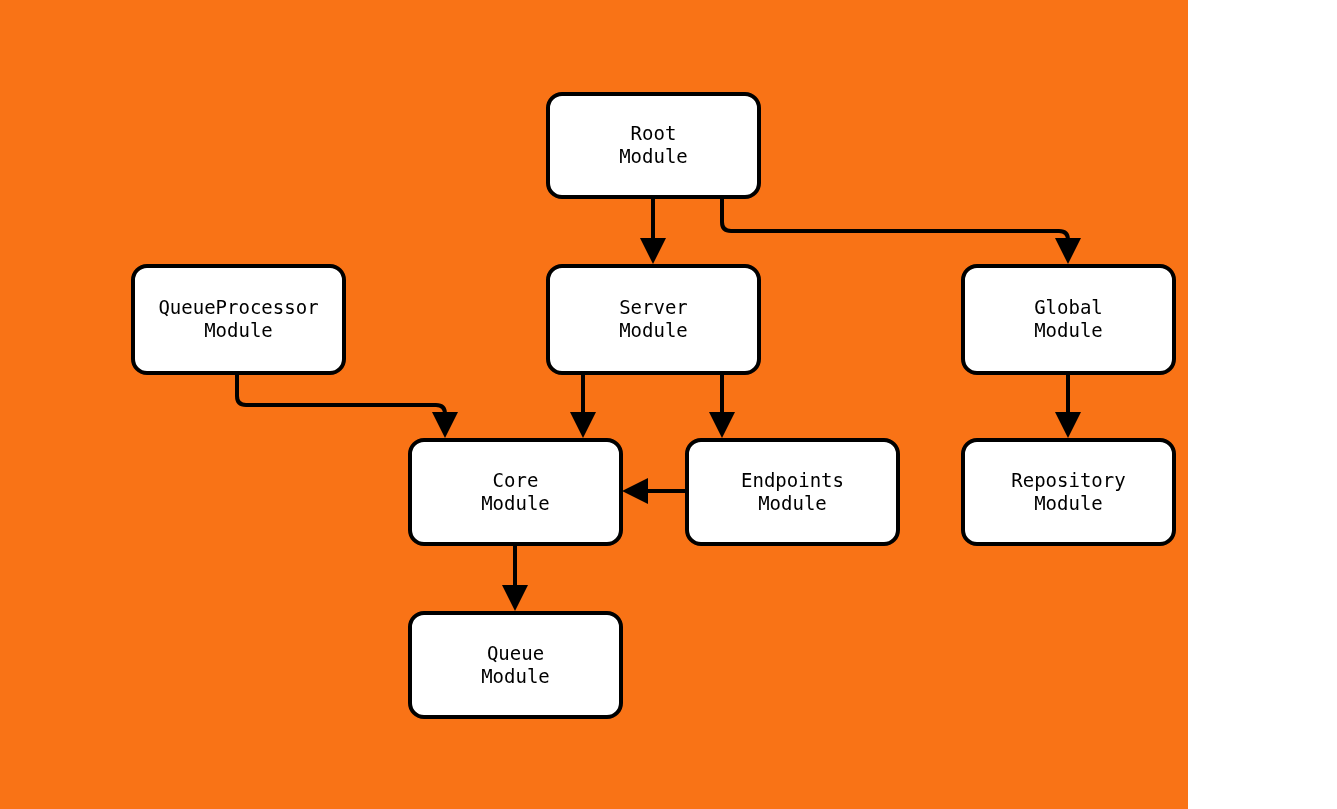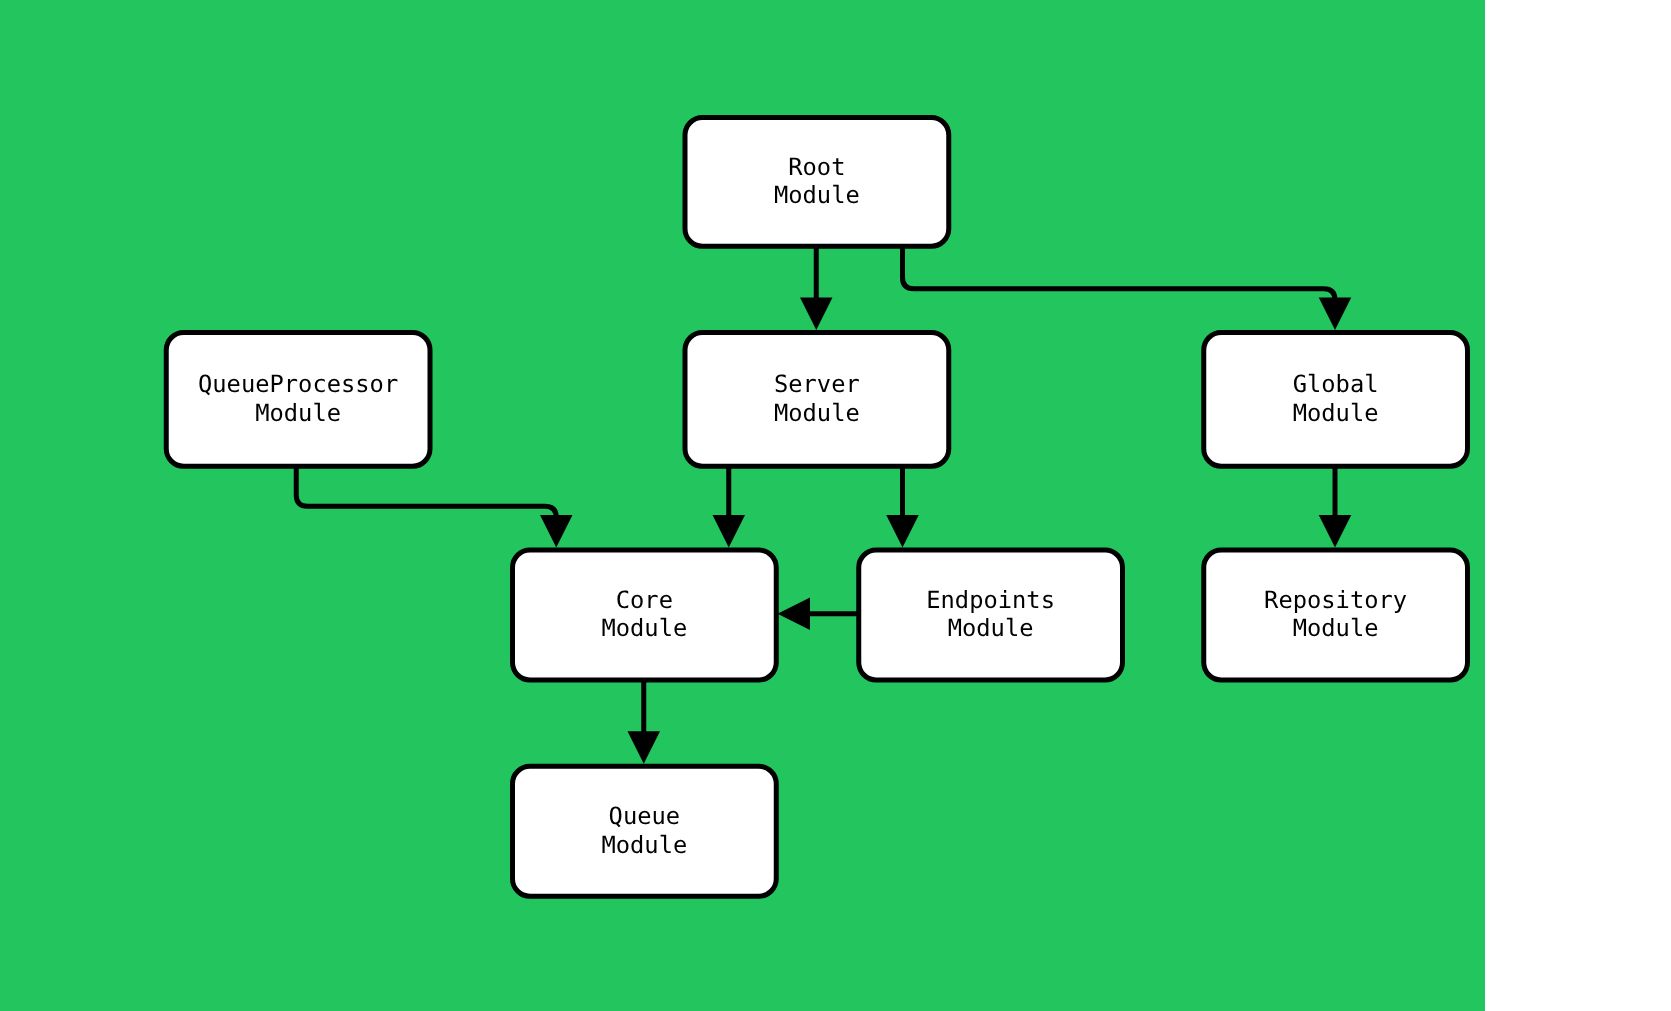--- a/index.html
+++ b/index.html
@@ -10,21 +10,21 @@
   body {
     width: 1337px;
     height: 809px;
     overflow: hidden;
     font-family: "DejaVu Sans Mono", "Liberation Mono", monospace;
   }
   #diagram-canvas {
     position: relative;
     width: 1188px;
     height: 809px;
-    background: #22c55e;
+    background: #f97316;
   }
   svg#diagram-svg {
     position: absolute;
     top: 0;
     left: 0;
     width: 1337px;
     height: 809px;
     display: block;
   }
   .node-box {

